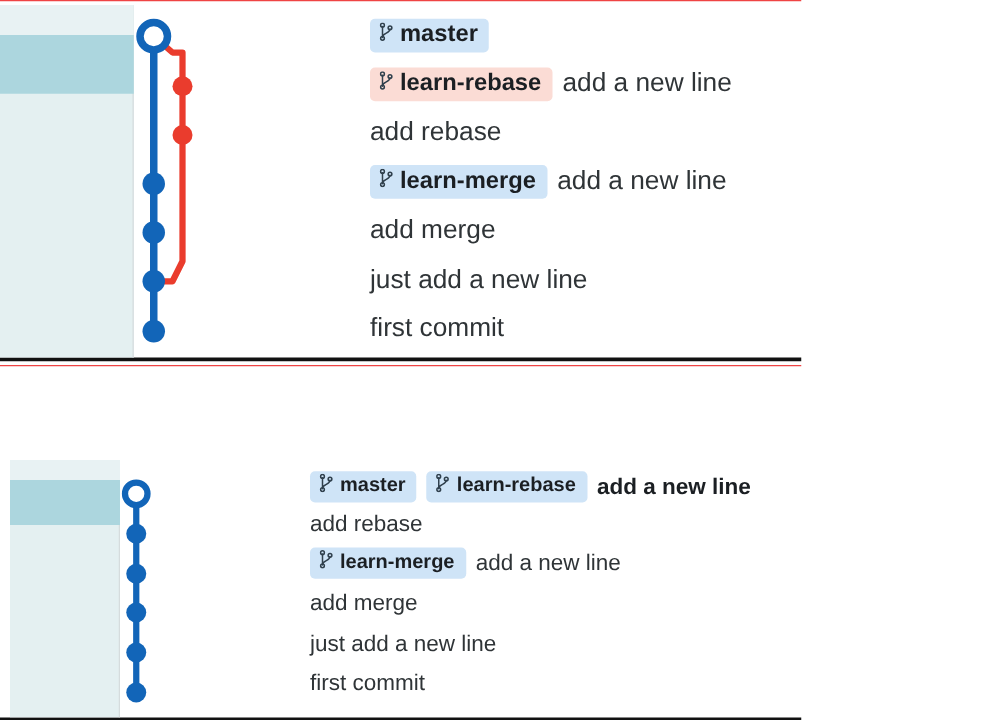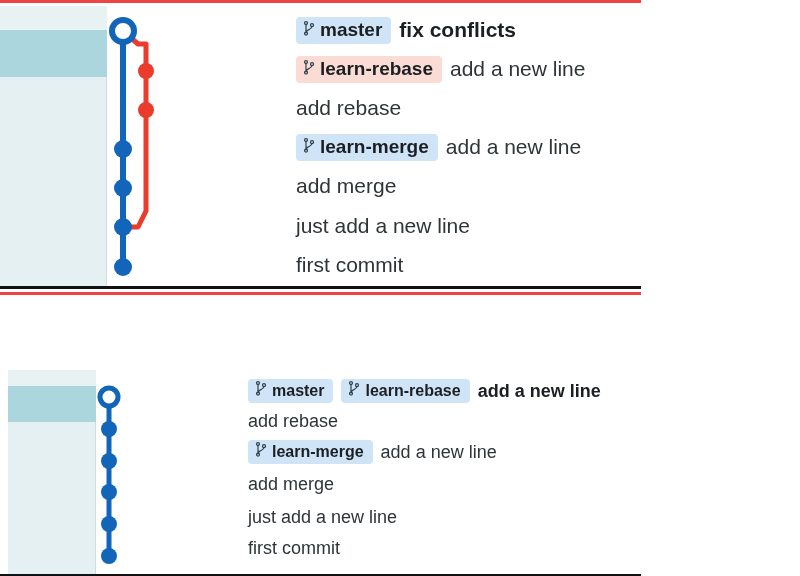--- a/index.html
+++ b/index.html
@@ -10,21 +10,21 @@
     font-family: "Liberation Sans", sans-serif;
     overflow: hidden;
   }
   #root { position: relative; width: 800px; height: 576px; background: #ffffff; }
 
   
   .panel {
     position: absolute;
     left: 0; width: 641px;
     background: #ffffff;
-    border-top: 3px solid #ef4444;
+    border-top: 1px solid #ef4444;
     border-bottom: 3px solid #111111;
     overflow: hidden;
   }
   #panel-merge  { top: 0px;   height: 289px; }
   #panel-rebase { top: 292px; height: 284px; border-bottom: 2px solid #111111; }
 
   .panel-inner { position: absolute; inset: 3px 0 3px 0; }
 
   
   .sidebar {
@@ -124,21 +124,20 @@
           <div class="row" style="top: 11px; height: 26px; font-size: 21px;">
             <span class="badge blue" style="font-size: 19px;">
               <span class="branch-icon"><svg width="12" height="15" viewBox="0 0 12 15">
                   <path d="M3,3.2 L3,12 M3,12 C3,8 9,9 9,5.2" fill="none" stroke="#30404d" stroke-width="1.2" stroke-linecap="round"></path>
                   <circle cx="3" cy="2.1" r="1.5" fill="none" stroke="#30404d" stroke-width="1.2"></circle>
                   <circle cx="3" cy="12.6" r="1.5" fill="none" stroke="#30404d" stroke-width="1.2"></circle>
                   <circle cx="9" cy="4.2" r="1.5" fill="none" stroke="#30404d" stroke-width="1.2"></circle>
                 </svg></span>
               <span class="bname">master</span>
             </span>
-            <span class="msg bold">fix conflicts</span>
           </div>
           <div class="row" style="top: 50px; height: 26px; font-size: 21px;">
             <span class="badge pink" style="font-size: 19px;">
               <span class="branch-icon"><svg width="12" height="15" viewBox="0 0 12 15">
                   <path d="M3,3.2 L3,12 M3,12 C3,8 9,9 9,5.2" fill="none" stroke="#30404d" stroke-width="1.2" stroke-linecap="round"></path>
                   <circle cx="3" cy="2.1" r="1.5" fill="none" stroke="#30404d" stroke-width="1.2"></circle>
                   <circle cx="3" cy="12.6" r="1.5" fill="none" stroke="#30404d" stroke-width="1.2"></circle>
                   <circle cx="9" cy="4.2" r="1.5" fill="none" stroke="#30404d" stroke-width="1.2"></circle>
                 </svg></span>
               <span class="bname">learn-rebase</span>

